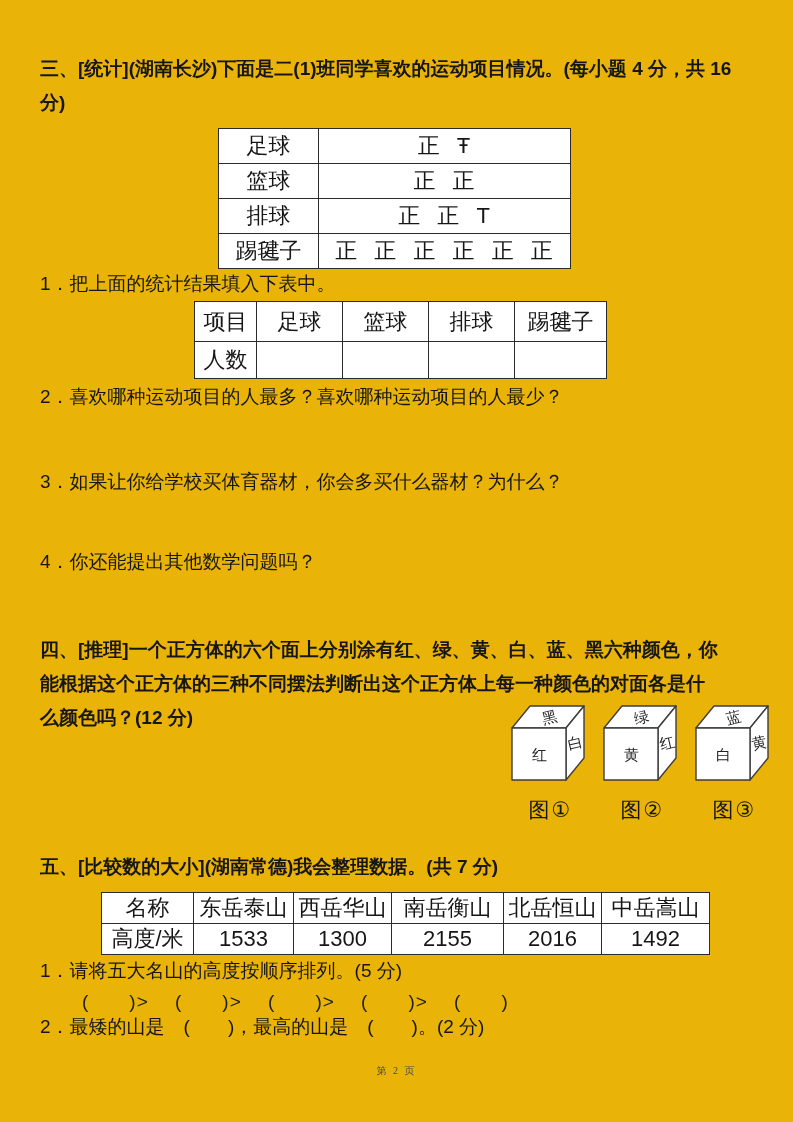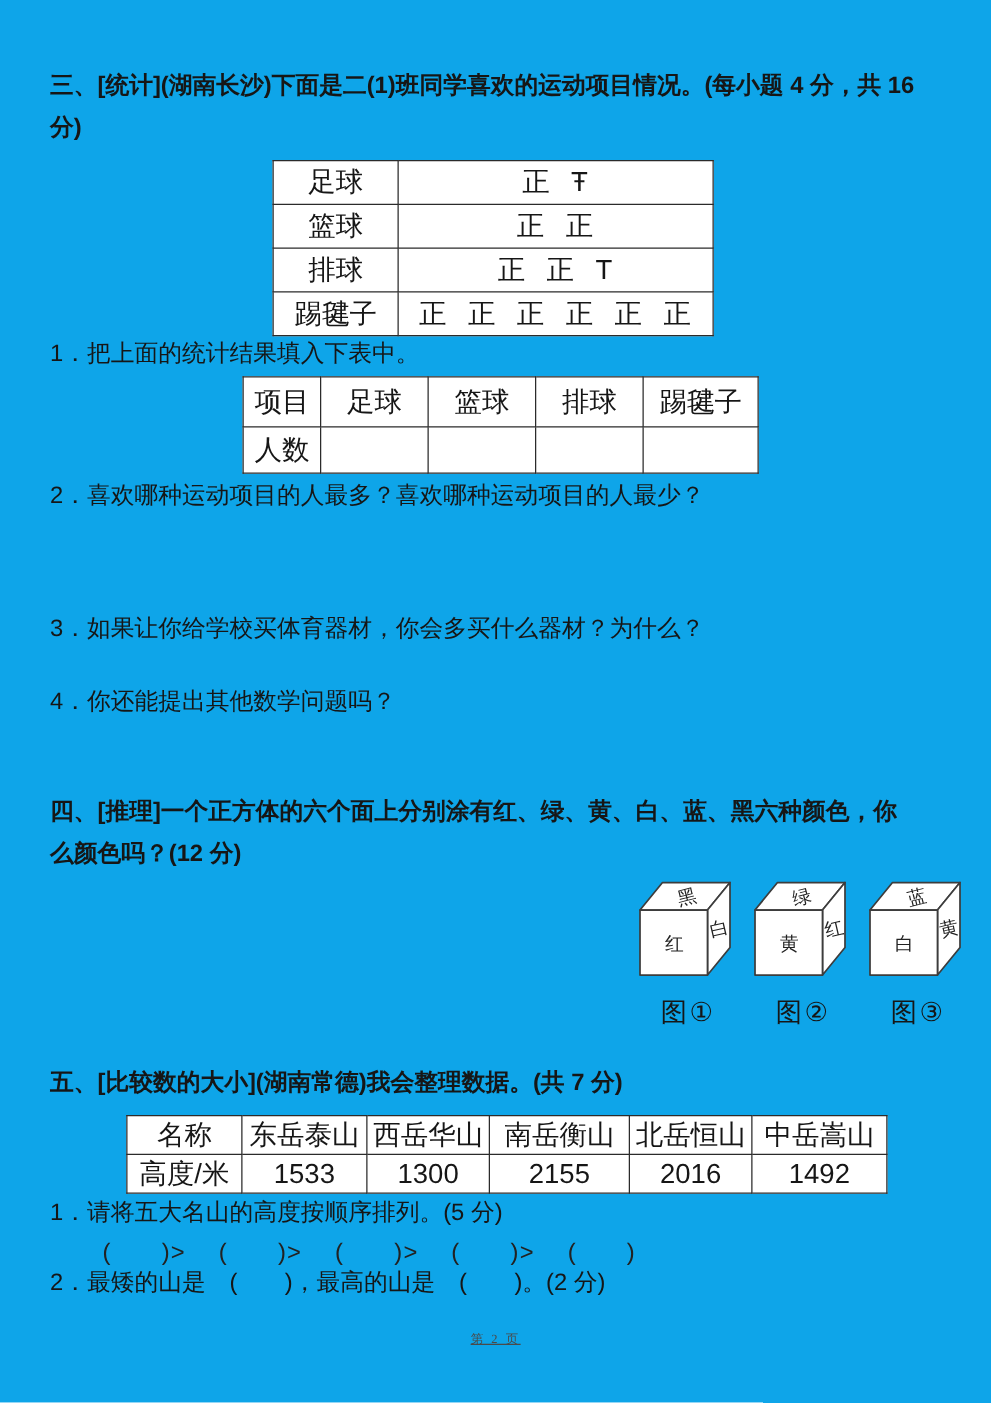--- a/index.html
+++ b/index.html
@@ -1,19 +1,19 @@
 <!DOCTYPE html>
 <html><head>
 <meta charset="utf-8">
 <style>
   * { margin:0; padding:0; box-sizing:border-box; }
   html,body { background:#ffffff; }
   .page {
     position:relative; width:793px; height:1122px; margin:0 auto;
-    background:#0ea5e9; color:#161616; overflow:hidden;
+    background:#eab308; color:#161616; overflow:hidden;
     font-family:"Liberation Sans","DejaVu Sans",sans-serif;
   }
   .abs { position:absolute; }
   .heading { font-weight:bold; font-size:19px; line-height:34px; white-space:nowrap; }
   .qline { font-size:19px; line-height:22px; white-space:nowrap; }
   table { border-collapse:collapse; background:#fff; }
   td { border:1.5px solid #2b2b2b; text-align:center; vertical-align:middle;
        font-size:22px; color:#161616; }
   
   .tally-table td.lab   { width:100px; height:35px; }
@@ -89,25 +89,26 @@
       <td class="c0">人数</td>
       <td class="c"></td>
       <td class="c"></td>
       <td class="c"></td>
       <td class="cl"></td>
     </tr>
   </tbody>
     </table>
 
   <div class="abs qline" style="left:40px; top:386px;">2．喜欢哪种运动项目的人最多？喜欢哪种运动项目的人最少？</div>
-  <div class="abs qline" style="left:40px; top:471px;margin-top:22px;">3．如果让你给学校买体育器材，你会多买什么器材？为什么？</div>
+  <div class="abs qline" style="left:40px; top:471px;">3．如果让你给学校买体育器材，你会多买什么器材？为什么？</div>
   <div class="abs qline" style="left:40px; top:551px;">4．你还能提出其他数学问题吗？</div>
 
   <div class="abs heading" style="left:40px; top:633px;">
     <div>四、[推理]一个正方体的六个面上分别涂有红、绿、黄、白、蓝、黑六种颜色，你</div>
+    <div>能根据这个正方体的三种不同摆法判断出这个正方体上每一种颜色的对面各是什</div>
     <div>么颜色吗？(12 分)</div>
   </div>
 
   <div class="abs cubes" style="left:505px; top:700px;">
     <div class="cube">
       <svg viewBox="0 0 90 82" width="90" height="82">
         <polygon class="face" points="6,28 24,6 78,6 60,28"></polygon>
         <polygon class="face" points="60,28 78,6 78,58 60,80"></polygon>
         <polygon class="face" points="6,28 60,28 60,80 6,80"></polygon>
         <text x="36" y="23" transform="rotate(-14 42 18)">黑</text>
@@ -160,15 +161,15 @@
       <td class="m4">2016</td>
       <td class="m5">1492</td>
     </tr>
   </tbody>
     </table>
 
   <div class="abs qline" style="left:40px; top:960px;">1．请将五大名山的高度按顺序排列。(5 分)</div>
   <div class="abs ordering" style="left:82px; top:989px;">(　　)&gt;　 (　　)&gt;　 (　　)&gt;　 (　　)&gt;　 (　　)</div>
   <div class="abs qline" style="left:40px; top:1016px;">2．最矮的山是　(　　)，最高的山是　(　　)。(2 分)</div>
 
-  <div class="abs footer" style="left:0; top:1064px;text-decoration:underline;">第 2 页</div>
+  <div class="abs footer" style="left:0; top:1064px;">第 2 页</div>
 
 </div>
 
 </body></html>

